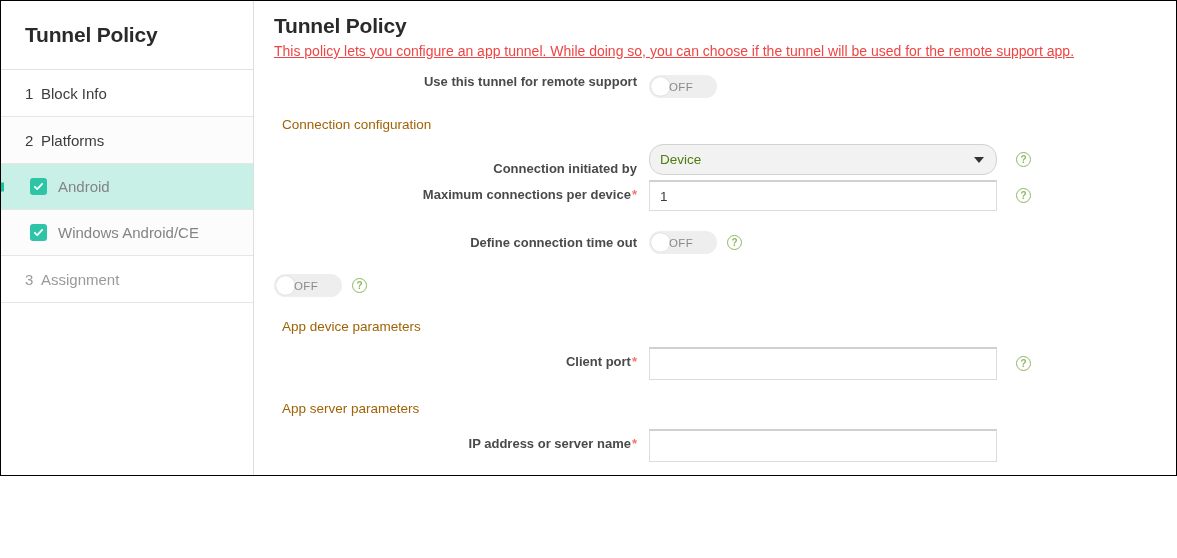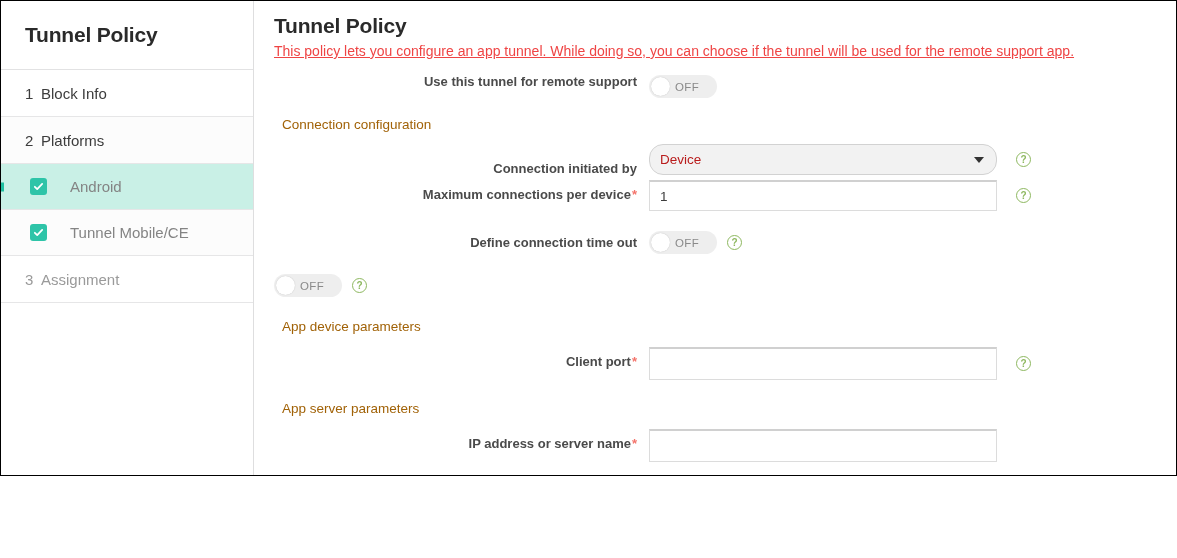--- a/index.html
+++ b/index.html
@@ -103,21 +103,20 @@
     background: #2ec4a8;
     display: inline-flex;
     align-items: center;
     justify-content: center;
     margin-right: 11px;
   }
   .chk svg { display: block; }
   .platform-label {
     font-size: 15px;
     color: #848484;
-    margin-left: 12px;
   }
   .sidebar-filler { flex: 1 1 auto; background: #ffffff; }
 
   
   .main {
     flex: 1 1 auto;
     height: 100%;
     padding: 13px 0 0 20px;
     overflow: hidden;
   }
@@ -186,38 +185,38 @@
     height: 19px;
     border-radius: 50%;
     background: #ffffff;
     position: absolute;
     left: 2px;
     top: 2px;
     box-shadow: 0 0 1px rgba(0,0,0,0.25);
   }
   .toggle .tlabel {
     position: absolute;
-    left: 26px;
+    left: 20px;
     font-size: 11.5px;
     color: #8a8a8a;
     letter-spacing: 0.4px;
   }
 
   
   .select {
     width: 348px;
     height: 31px;
     border: 1px solid #d2d2d2;
     border-radius: 14px;
     background: #f2f2f2;
     display: flex;
     align-items: center;
     padding: 0 10px;
     font-size: 13.5px;
-    color: #b91c1c;
+    color: #4d7c0f;
     position: relative;
     cursor: pointer;
   }
   .caret {
     position: absolute;
     right: 12px;
     width: 0; height: 0;
     border-left: 5px solid transparent;
     border-right: 5px solid transparent;
     border-top: 6px solid #333333;
@@ -285,21 +284,21 @@
       </span>
       <span class="platform-label">Android</span>
     </div>
 
     <div class="platform-row">
       <span class="chk">
         <svg width="11" height="11" viewBox="0 0 12 12" aria-hidden="true">
           <path d="M2 6.3 L4.6 8.9 L10 3.2" fill="none" stroke="#ffffff" stroke-width="1.9" stroke-linecap="round" stroke-linejoin="round"></path>
         </svg>
       </span>
-      <span class="platform-label">Tunnel Mobile/CE</span>
+      <span class="platform-label">Windows Android/CE</span>
     </div>
 
     <div class="step-row disabled">
       <span class="step-num">3</span>
       <span class="step-label">Assignment</span>
     </div>
 
     <div class="sidebar-filler"></div>
   </aside>
 

